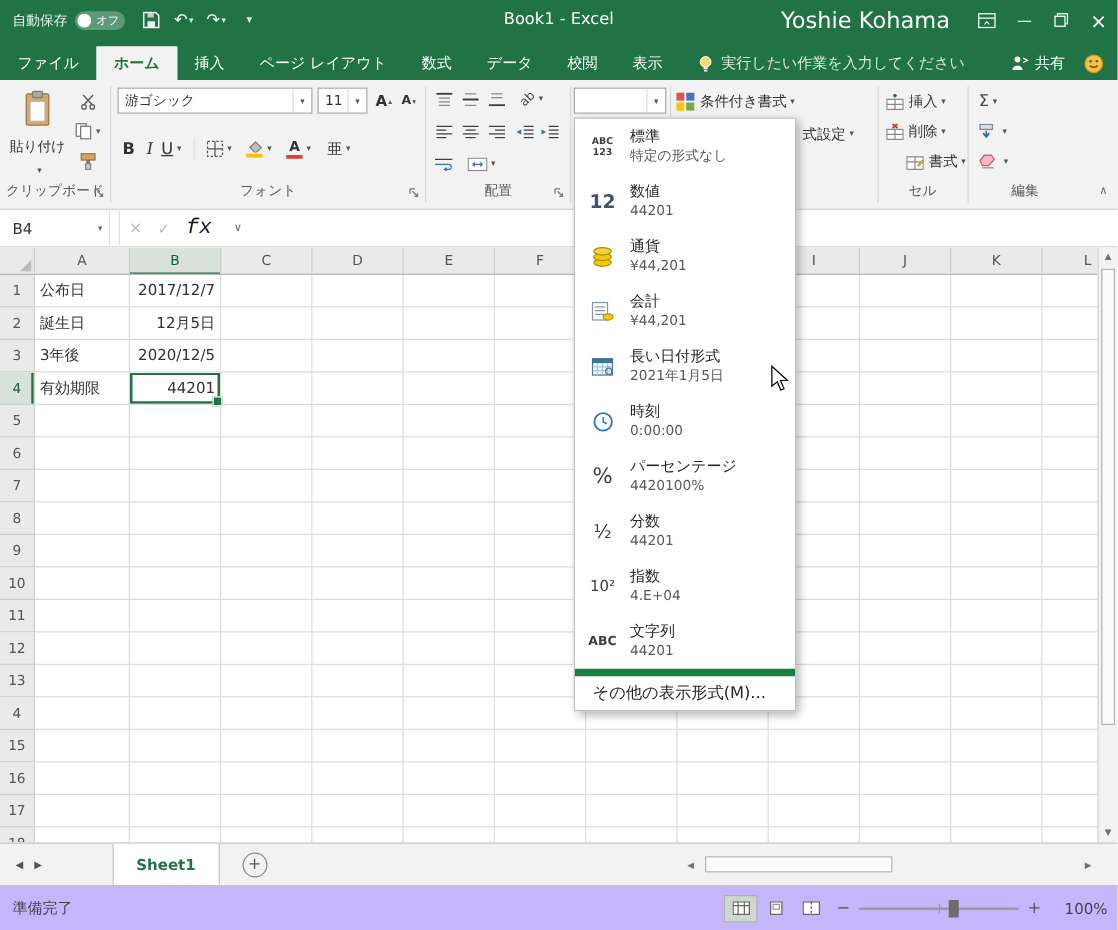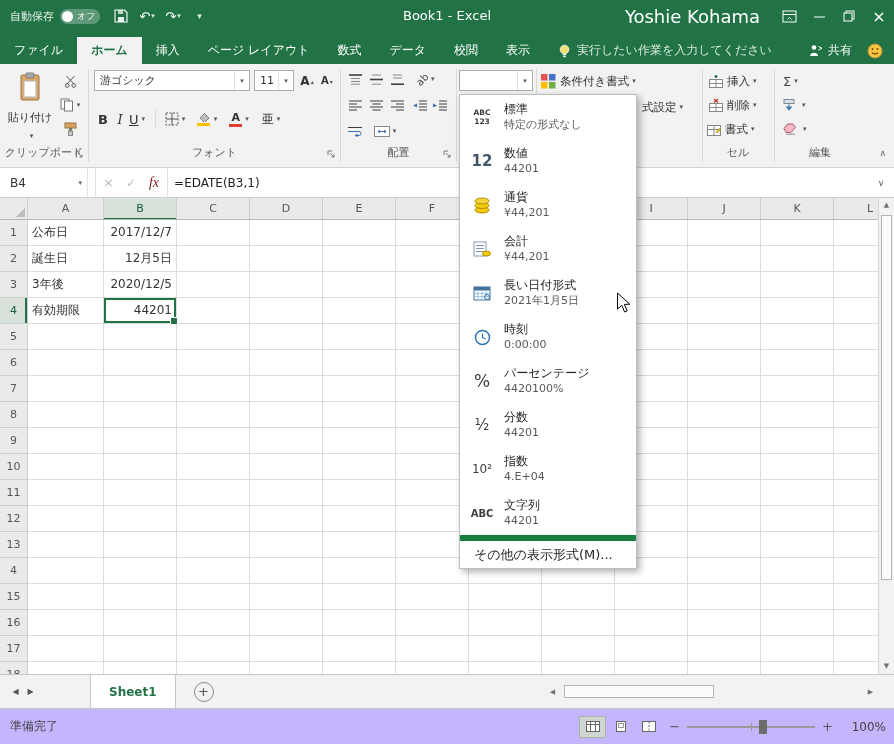--- a/index.html
+++ b/index.html
@@ -50,21 +50,21 @@
   .stackbtn{display:flex;flex-direction:column;align-items:center;line-height:1}
   .colorbar{width:13px;height:3px;margin-top:1px}
 
   
   .fbar{position:absolute;left:0;top:168px;right:0;height:30px;background:#fff;border-bottom:1px solid #cfcfcf;display:flex;align-items:center;box-sizing:border-box}
   .namebox{width:88px;height:100%;display:flex;align-items:center;padding-left:10px;box-sizing:border-box;border-right:1px solid #e1e1e1;font-size:12px}
   .nb-dd{margin-left:auto;margin-right:5px;font-size:7px;color:#666}
   .fb-div{width:7px;height:100%;border-right:1px solid #e1e1e1}
   .fb-x{color:#b9b9b9;font-size:13px;padding:0 7px}
   .fb-ok{color:#b9b9b9;font-size:12px;padding:0 5px}
-  .fb-fx{font-family:Liberation Serif, serif;font-style:italic;color:#7f1d1d;font-size:14px;padding:0 8px}
+  .fb-fx{font-family:Liberation Mono, monospace;font-style:italic;color:#0f172a;font-size:17px;padding:0 8px}
   .fb-input{flex:1;height:100%;display:flex;align-items:center;padding-left:6px;border-left:1px solid #e1e1e1;font-size:12px;color:#222}
   .fb-exp{width:26px;text-align:center;color:#666;font-size:9px}
 
   
   .gridarea{position:absolute;left:0;top:198px;right:0;height:476px;background:#fff}
   .corner{position:absolute;left:0;top:0;width:28px;height:22px;background:#e9eae9;border-right:1px solid #cbd0cb;border-bottom:1px solid #b5b9b5;box-sizing:border-box}
   .corner::after{content:"";position:absolute;right:2px;bottom:2px;border-left:9px solid transparent;border-bottom:9px solid #b9beb9}
   .colheaders{position:absolute;left:28px;top:0;right:16px;height:22px;display:flex;overflow:hidden;background:#e9eae9;border-bottom:1px solid #b5b9b5;box-sizing:border-box}
   .col-h{height:22px;line-height:22px;text-align:center;font-size:11px;color:#555;border-right:1px solid #cbd0cb;box-sizing:border-box;flex-shrink:0}
   .col-h.sel{background:#d8e2da;box-shadow:inset 0 -2px 0 #217346;color:#17603a}
@@ -447,21 +447,21 @@
     <div class="rtextbtn" style="left:6px;top:30px">
       <svg width="14" height="13">
           <path d="M5 0 L9 3.5 M9 0 L5 3.5" stroke="#c0392b" stroke-width="1.4"></path>
           <rect x="0.5" y="4.5" width="13" height="8" fill="#fff" stroke="#888"></rect>
           <line x1="0.5" y1="8.5" x2="13.5" y2="8.5" stroke="#888"></line>
           <line x1="7" y1="4.5" x2="7" y2="12.5" stroke="#888"></line>
         </svg>
       <span>削除</span>
       <span class="dd">▾</span>
     </div>
-    <div class="rtextbtn" style="left:4px;top:54px">
+    <div class="rtextbtn" style="left:22px;top:54px">
       <svg width="14" height="13">
           <rect x="0.5" y="2.5" width="13" height="10" fill="#fff" stroke="#888"></rect>
           <line x1="0.5" y1="6.5" x2="13.5" y2="6.5" stroke="#888"></line>
           <line x1="7" y1="2.5" x2="7" y2="12.5" stroke="#888"></line>
           <path d="M9 9 L13 5 L14 6 L10 10 Z" fill="#ffc000" stroke="#9a7342" stroke-width=".6"></path>
         </svg>
       <span>書式</span>
       <span class="dd">▾</span>
     </div>
     <div class="grplabel">セル</div>
@@ -495,23 +495,20 @@
 
 <div class="fbar">
   <div class="namebox">
     <span>B4</span>
     <span class="nb-dd">▾</span>
   </div>
   <div class="fb-div"></div>
   <span class="fb-x">×</span>
   <span class="fb-ok">✓</span>
   <span class="fb-fx">fx</span>
-  <div class="fb-input">
-    <span>=EDATE(B3,1)</span>
-  </div>
   <span class="fb-exp">∨</span>
 </div>
 
 <div class="gridarea">
   <div class="corner"></div>
   <div class="colheaders" id="col-headers">
       <div class="col-h" style="width: 76px;">A</div>
       <div class="col-h sel" style="width: 73px;">B</div>
       <div class="col-h" style="width: 73px;">C</div>
       <div class="col-h" style="width: 73px;">D</div>

